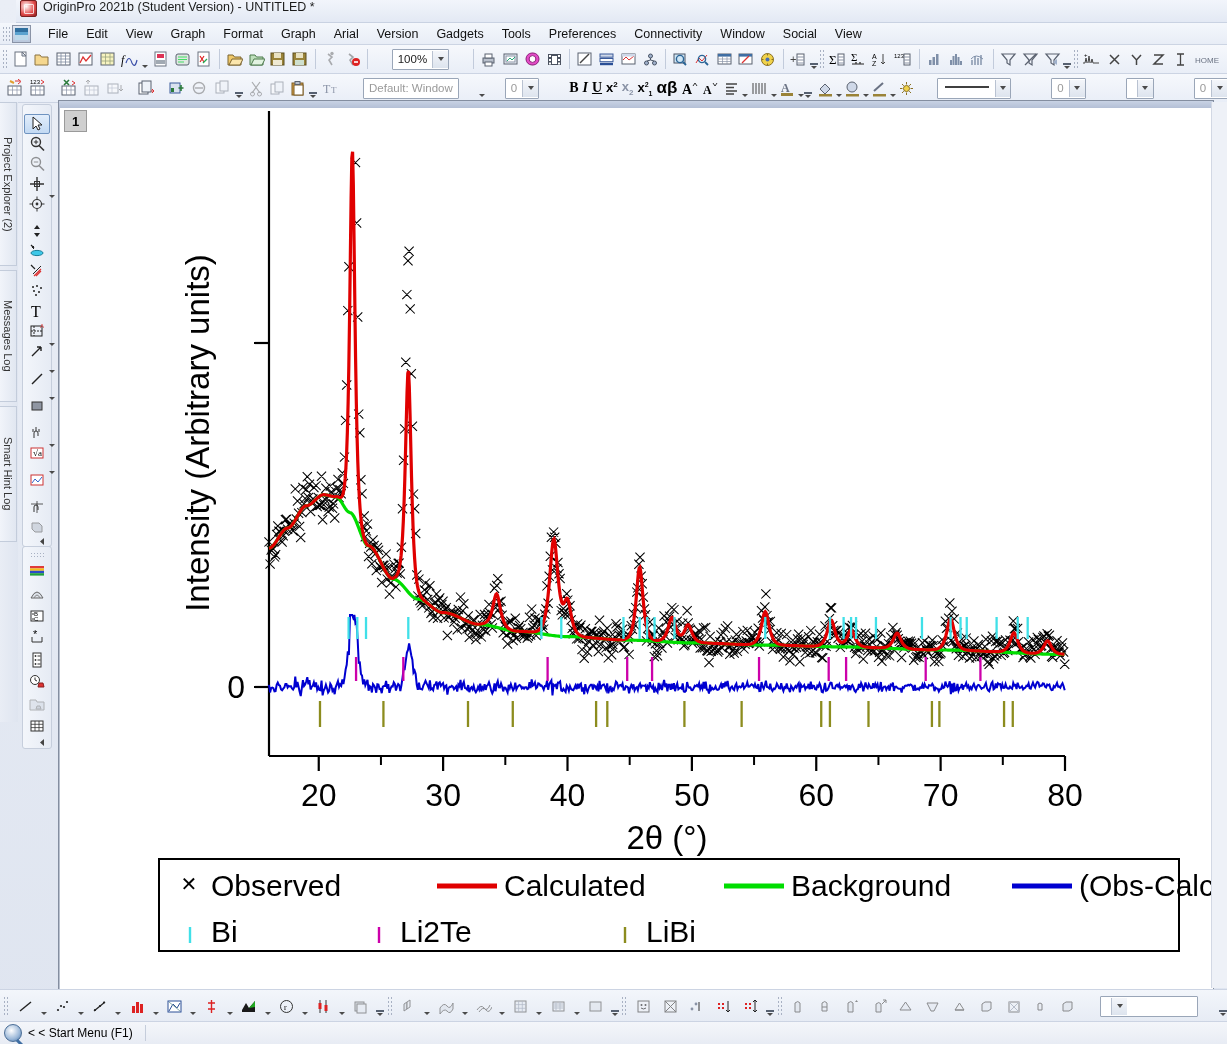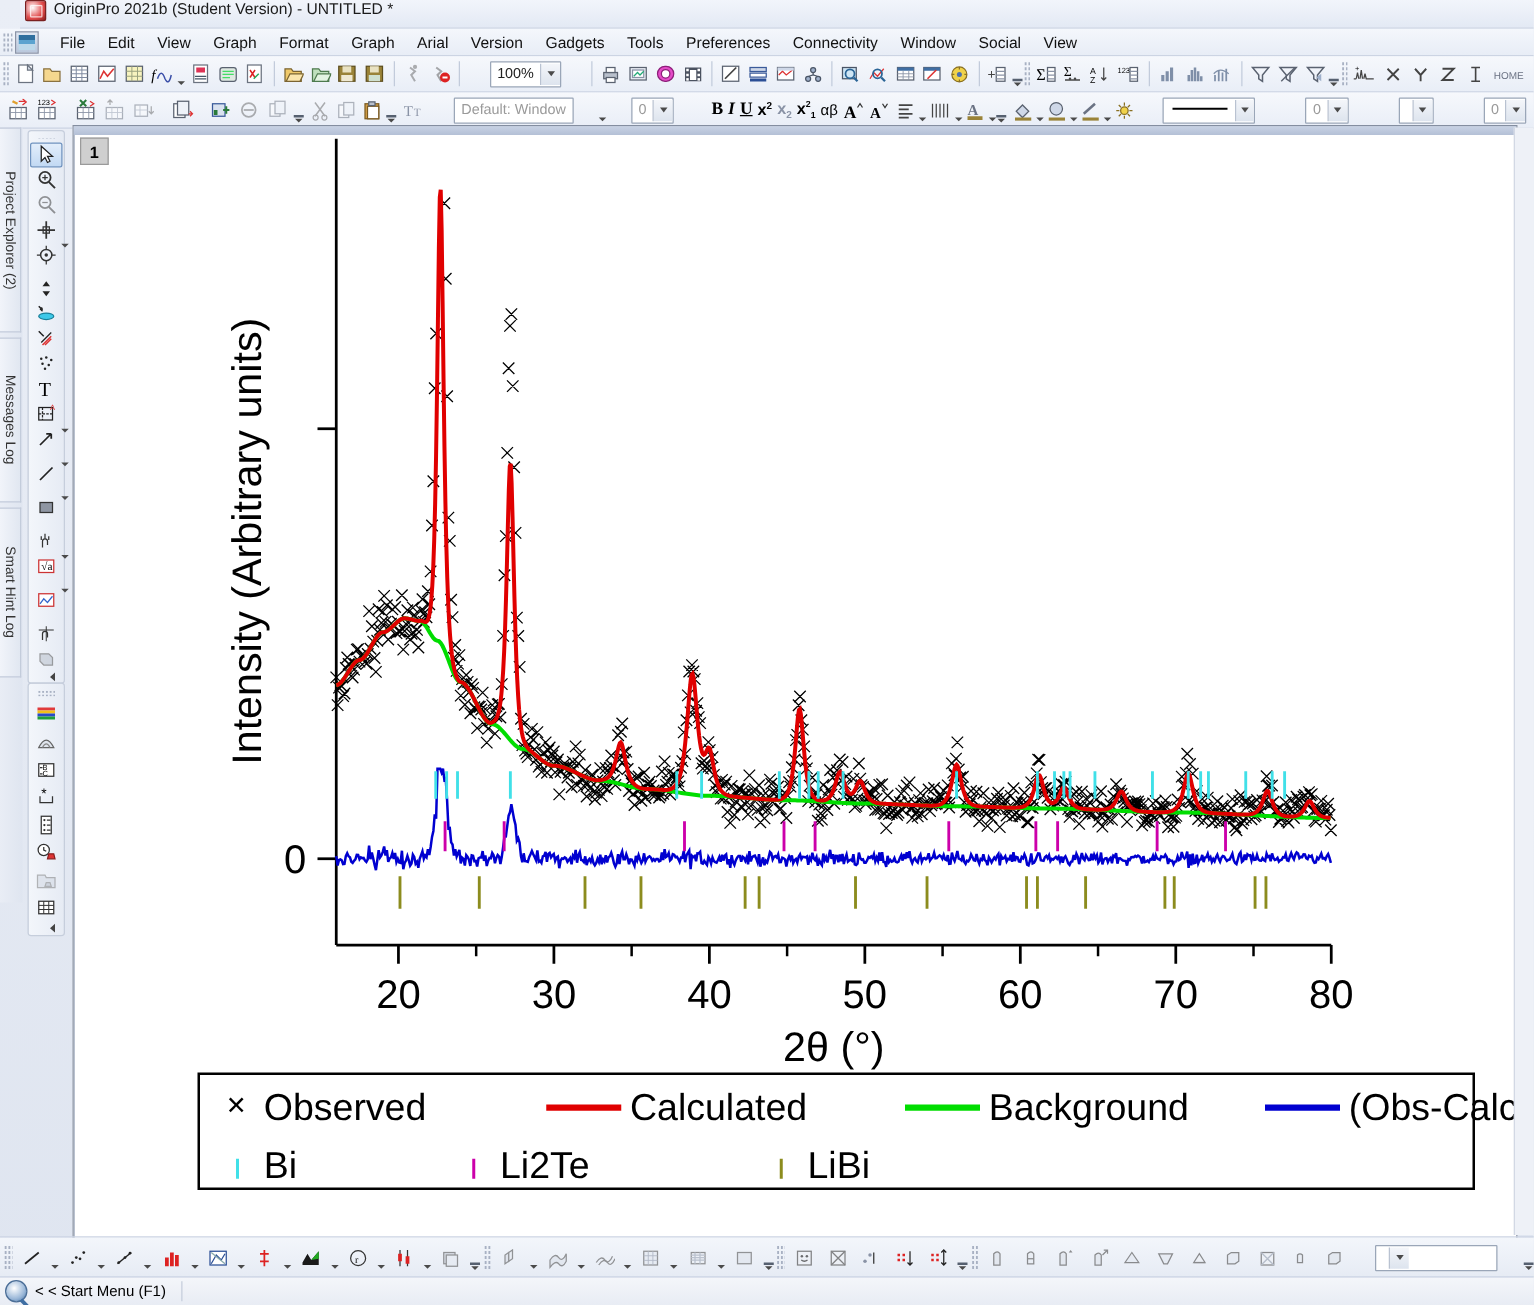--- a/index.html
+++ b/index.html
@@ -622,21 +622,21 @@
     <div class="tbtn">
         <span style="font-size:13px;font-weight:bold">x<sup style="font-size:8px">2</sup></span>
       </div>
     <div class="tbtn">
         <span style="font-size:13px;font-weight:bold;color:#8a93a6">x<sub style="font-size:8px">2</sub></span>
       </div>
     <div class="tbtn">
         <span style="font-size:13px;font-weight:bold">x<sup style="font-size:7px">2</sup><sub style="font-size:7px">1</sub></span>
       </div>
     <div class="tbtn">
-        <span style="font-size:12px;font-weight:normal">αβ</span>
+        <span style="font-size:17px;font-weight:bold">αβ</span>
       </div>
     <div class="tbtn">
         <svg width="17" height="17">
           <text x="1" y="14" font-size="14" font-weight="bold" font-family="serif">A</text>
           <path d="M12 6 l2-3 2 3" stroke="#333" fill="none"></path>
         </svg>
       </div>
     <div class="tbtn">
         <svg width="17" height="17">
           <text x="1" y="14" font-size="12" font-weight="bold" font-family="serif">A</text>

